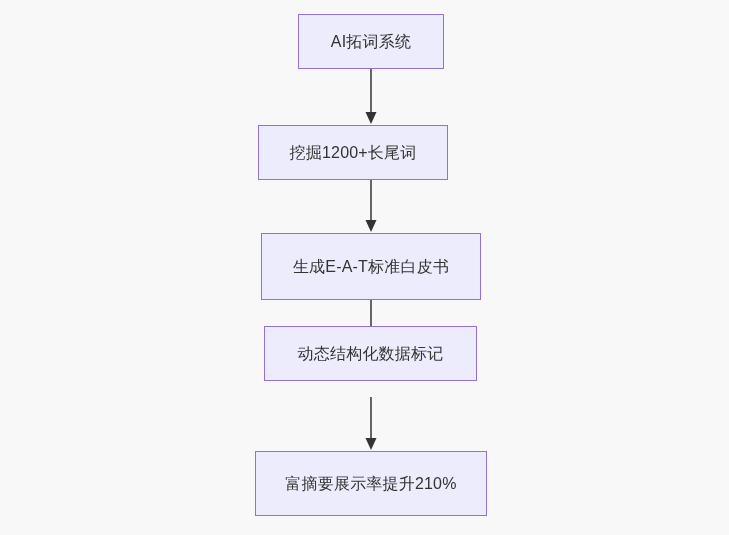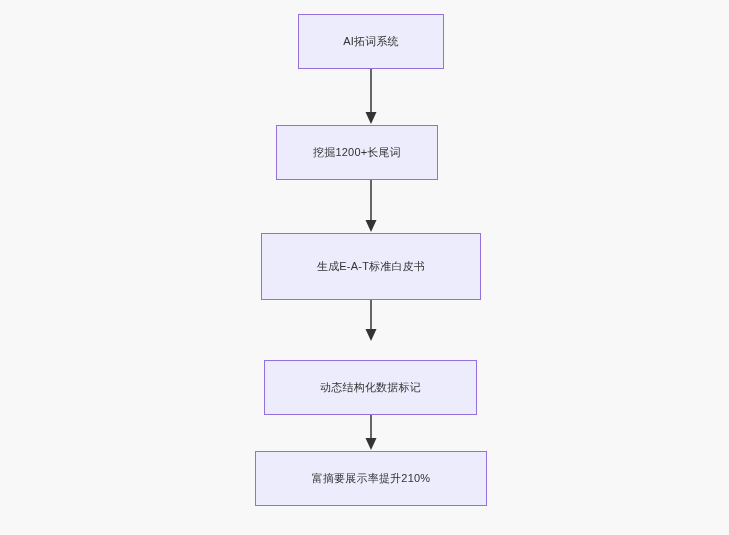--- a/index.html
+++ b/index.html
@@ -23,31 +23,31 @@
     box-sizing: border-box;
     background: #ececfc;
     border: 1.6px solid #9370db;
     display: flex;
     align-items: center;
     justify-content: center;
     text-align: center;
   }
   .node-label {
     color: #333333;
-    font-size: 11px;
+    font-size: 16px;
     line-height: 1.2;
     letter-spacing: 0.2px;
     white-space: nowrap;
   }
   
   .node-1 { left: 298px; top: 14px;  width: 146px; height: 55px; }
-  .node-2 { left: 276px; top: 125px; width: 162px; height: 55px; text-align: right; }
+  .node-2 { left: 258px; top: 125px; width: 190px; height: 55px; text-align: right; }
   .node-3 { left: 261px; top: 233px; width: 220px; height: 67px; }
-  .node-4 { left: 264px; top: 360px; width: 213px; height: 55px; }
-  .node-5 { left: 255px; top: 451px; width: 232px; height: 55px; }
+  .node-4 { left: 264px; top: 326px; width: 213px; height: 55px; }
+  .node-5 { left: 255px; top: 451px; width: 232px; height: 65px; }
 
   .connector {
     position: absolute;
     left: 0;
     top: 0;
     width: 729px;
     height: 535px;
     pointer-events: none;
   }
   .edge-line {

